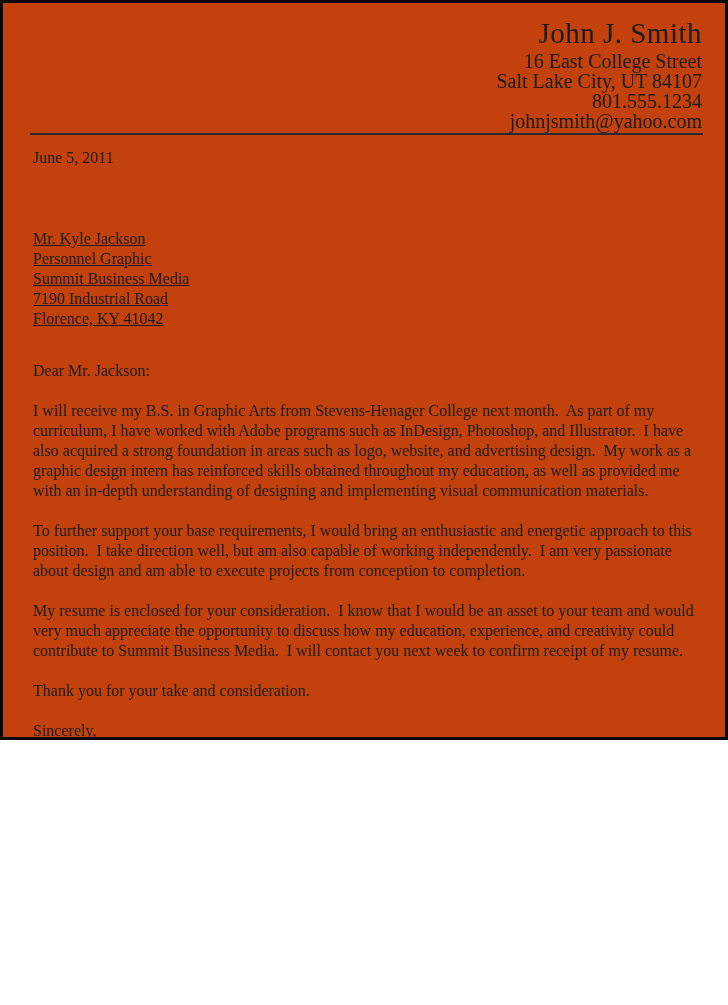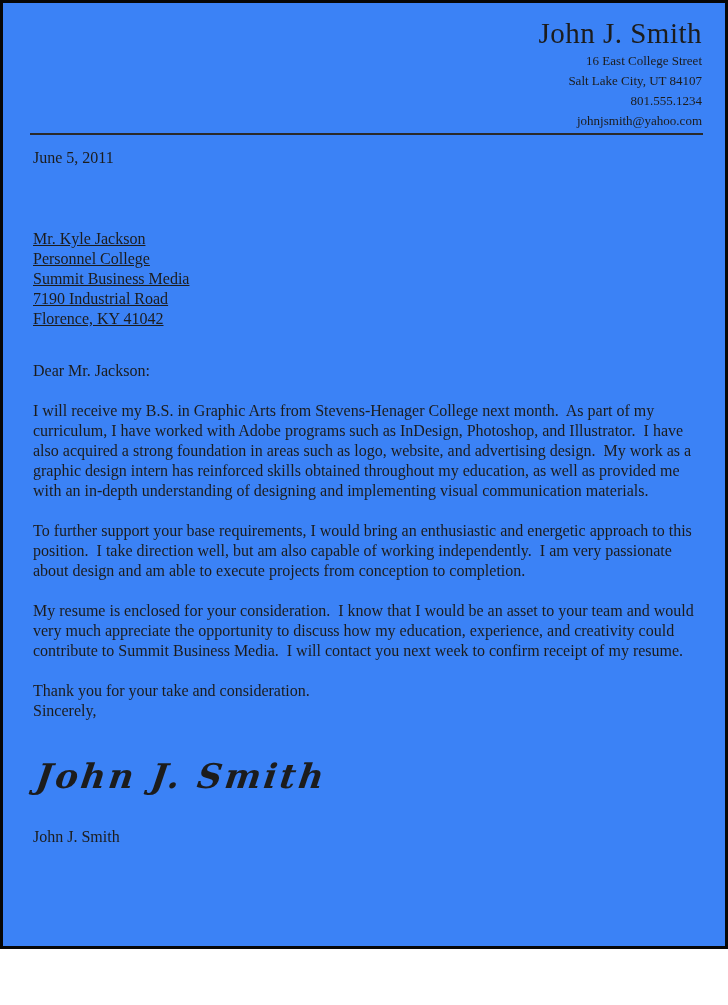--- a/index.html
+++ b/index.html
@@ -5,58 +5,58 @@
   * { margin: 0; padding: 0; box-sizing: border-box; }
   html, body { background: #ffffff; }
   body {
     width: 728px;
     height: 1005px;
     font-family: "Liberation Serif", serif;
     color: #1c1c1c;
   }
   .page {
     width: 728px;
-    height: 949px;
-    background: #3b82f6;
+    height: 740px;
+    background: #c2410c;
     border: 3px solid #070707;
     padding: 12px 22px 10px 27px;
     overflow: hidden;
   }
   
   .letterhead {
     text-align: right;
     padding-right: 1px;
   }
   .letterhead .name {
     font-size: 29px;
     line-height: 36px;
     letter-spacing: 0.5px;
   }
   .letterhead .contact-line {
-    font-size: 13px;
+    font-size: 20px;
     line-height: 20px;
   }
   .header-rule {
     border: none;
     border-top: 2px solid #2a2a2a;
     margin-top: 2px;
   }
   
   .letter-body {
     padding-left: 3px;
     padding-right: 2px;
     font-size: 16px;
     line-height: 20px;
   }
   .date { margin-top: 13px; }
   .recipient { margin-top: 61px; }
   .recipient div { line-height: 20px; text-decoration: underline; }
   .salutation { margin-top: 32px; }
   .para { margin-top: 20px; white-space: pre-wrap; }
-  .closing { }
+  .closing { margin-top: 20px; }
   .signature {
     margin-top: 30px;
     font-family: "DejaVu Serif", serif;
     font-style: italic;
     font-weight: bold;
     font-size: 34px;
     line-height: 50px;
     letter-spacing: 3px;
     transform: skewX(-8deg);
     transform-origin: left bottom;
@@ -78,21 +78,21 @@
   </div>
 
   <hr class="header-rule">
 
   <div class="letter-body">
 
     <div class="date">June 5, 2011</div>
 
     <div class="recipient">
       <div>Mr. Kyle Jackson</div>
-      <div>Personnel College</div>
+      <div>Personnel Graphic</div>
       <div>Summit Business Media</div>
       <div>7190 Industrial Road</div>
       <div>Florence, KY 41042</div>
     </div>
 
     <div class="salutation">Dear Mr. Jackson:</div>
 
     <div class="para">I will receive my B.S. in Graphic Arts from Stevens-Henager College next month.  As part of my curriculum, I have worked with Adobe programs such as InDesign, Photoshop, and Illustrator.  I have also acquired a strong foundation in areas such as logo, website, and advertising design.  My work as a graphic design intern has reinforced skills obtained throughout my education, as well as provided me with an in-depth understanding of designing and implementing visual communication materials.</div>
     <div class="para">To further support your base requirements, I would bring an enthusiastic and energetic approach to this position.  I take direction well, but am also capable of working independently.  I am very passionate about design and am able to execute projects from conception to completion.</div>
     <div class="para">My resume is enclosed for your consideration.  I know that I would be an asset to your team and would very much appreciate the opportunity to discuss how my education, experience, and creativity could contribute to Summit Business Media.  I will contact you next week to confirm receipt of my resume.</div>

